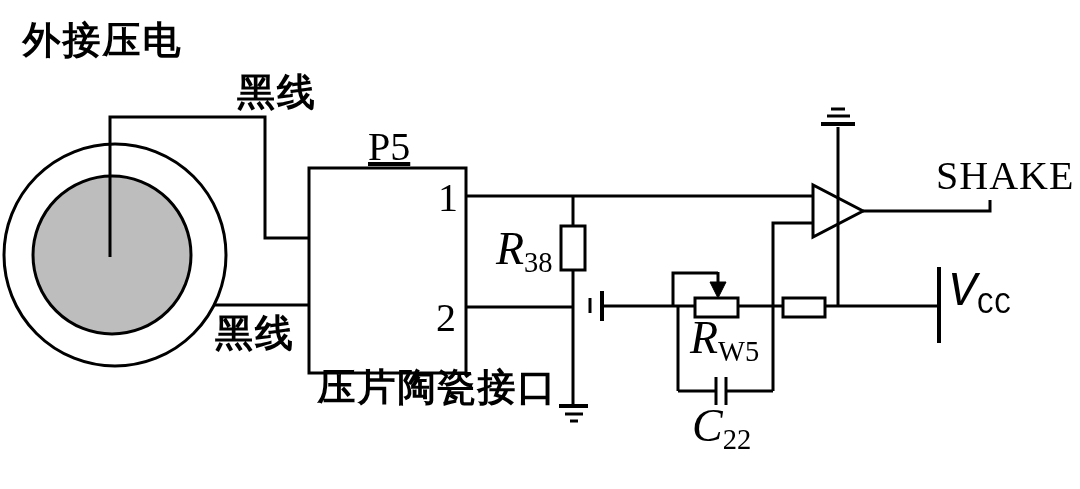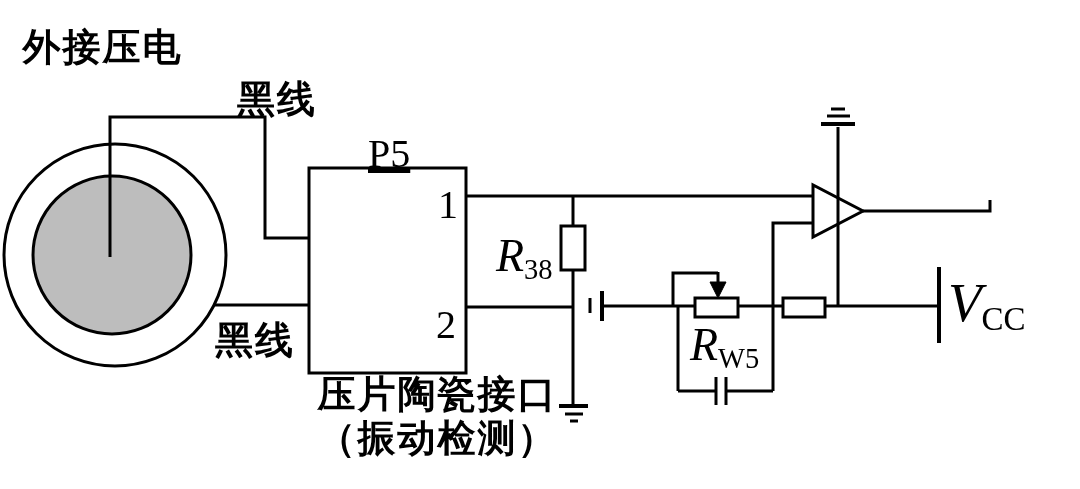--- a/index.html
+++ b/index.html
@@ -4,32 +4,32 @@
 <style>
   html,body { margin:0; padding:0; background:#ffffff; }
   .stage {
     position:relative; width:1080px; height:489px; background:#ffffff;
     font-family:"Liberation Serif","DejaVu Serif",serif; overflow:hidden;
   }
   .stage svg { position:absolute; left:0; top:0; }
   .wire  { stroke:#000; stroke-width:3; fill:none; }
   .thick { stroke:#000; stroke-width:4; fill:none; }
   .body  { stroke:#000; stroke-width:3; fill:#ffffff; }
-  .lbl { position:absolute; color:#000; white-space:nowrap;margin-top:7px; }
+  .lbl { position:absolute; color:#000; white-space:nowrap; }
   .cjk {
     font-family:"Liberation Serif","DejaVu Serif",serif;
     font-weight:bold; font-size:38px; line-height:43px; letter-spacing:2px;text-align:right;
   }
   .cjk.center { text-align:center; }
   .serif40 { font-size:40px; line-height:1.1; }
   .shake   { font-size:40px; line-height:1.1; letter-spacing:1px; }
   .ref  { font-size:46px; line-height:1.0; }
   .ref .sym { font-style:italic; }
   .ref sub { font-size:0.62em; font-style:normal; line-height:0; vertical-align:-0.28em; }
-  .vcc  { font-size:55px; line-height:1.0; }
+  .vcc  { font-size:48px; line-height:1.0;font-family:Liberation Mono, monospace; }
   .vcc .sym { font-style:italic; }
   .vcc sub { font-size:0.60em; font-style:normal; line-height:0; vertical-align:-0.28em; }
 </style>
 </head>
 <body>
 
 <div class="stage">
 
   <svg width="1080" height="489" viewBox="0 0 1080 489">
 
@@ -109,24 +109,27 @@
 
   <div class="lbl ref" style="left:496px; top:226px;">
     <span class="sym">R</span><sub>38</sub>
   </div>
 
   <div class="lbl ref" style="left:690px; top:315px;">
     <span class="sym">R</span><sub>W5</sub>
   </div>
 
 
+  <div class="lbl ref" style="left:692px; top:403px;">
+    <span class="sym">C</span><sub>22</sub>
+  </div>
 
+  <div class="lbl shake" style="left:936px; top:154px;">SHAKE</div>
 
   <div class="lbl vcc" style="left:948px; top:268px;">
     <span class="sym">V</span><sub>CC</sub>
   </div>
 
   <div class="lbl cjk center" style="left:295px; top:365px; width:285px; line-height:44px;">
     <div>压片陶瓷接口</div>
-    <div>（振动检测）</div>
   </div>
 
 </div>
 
 </body></html>

